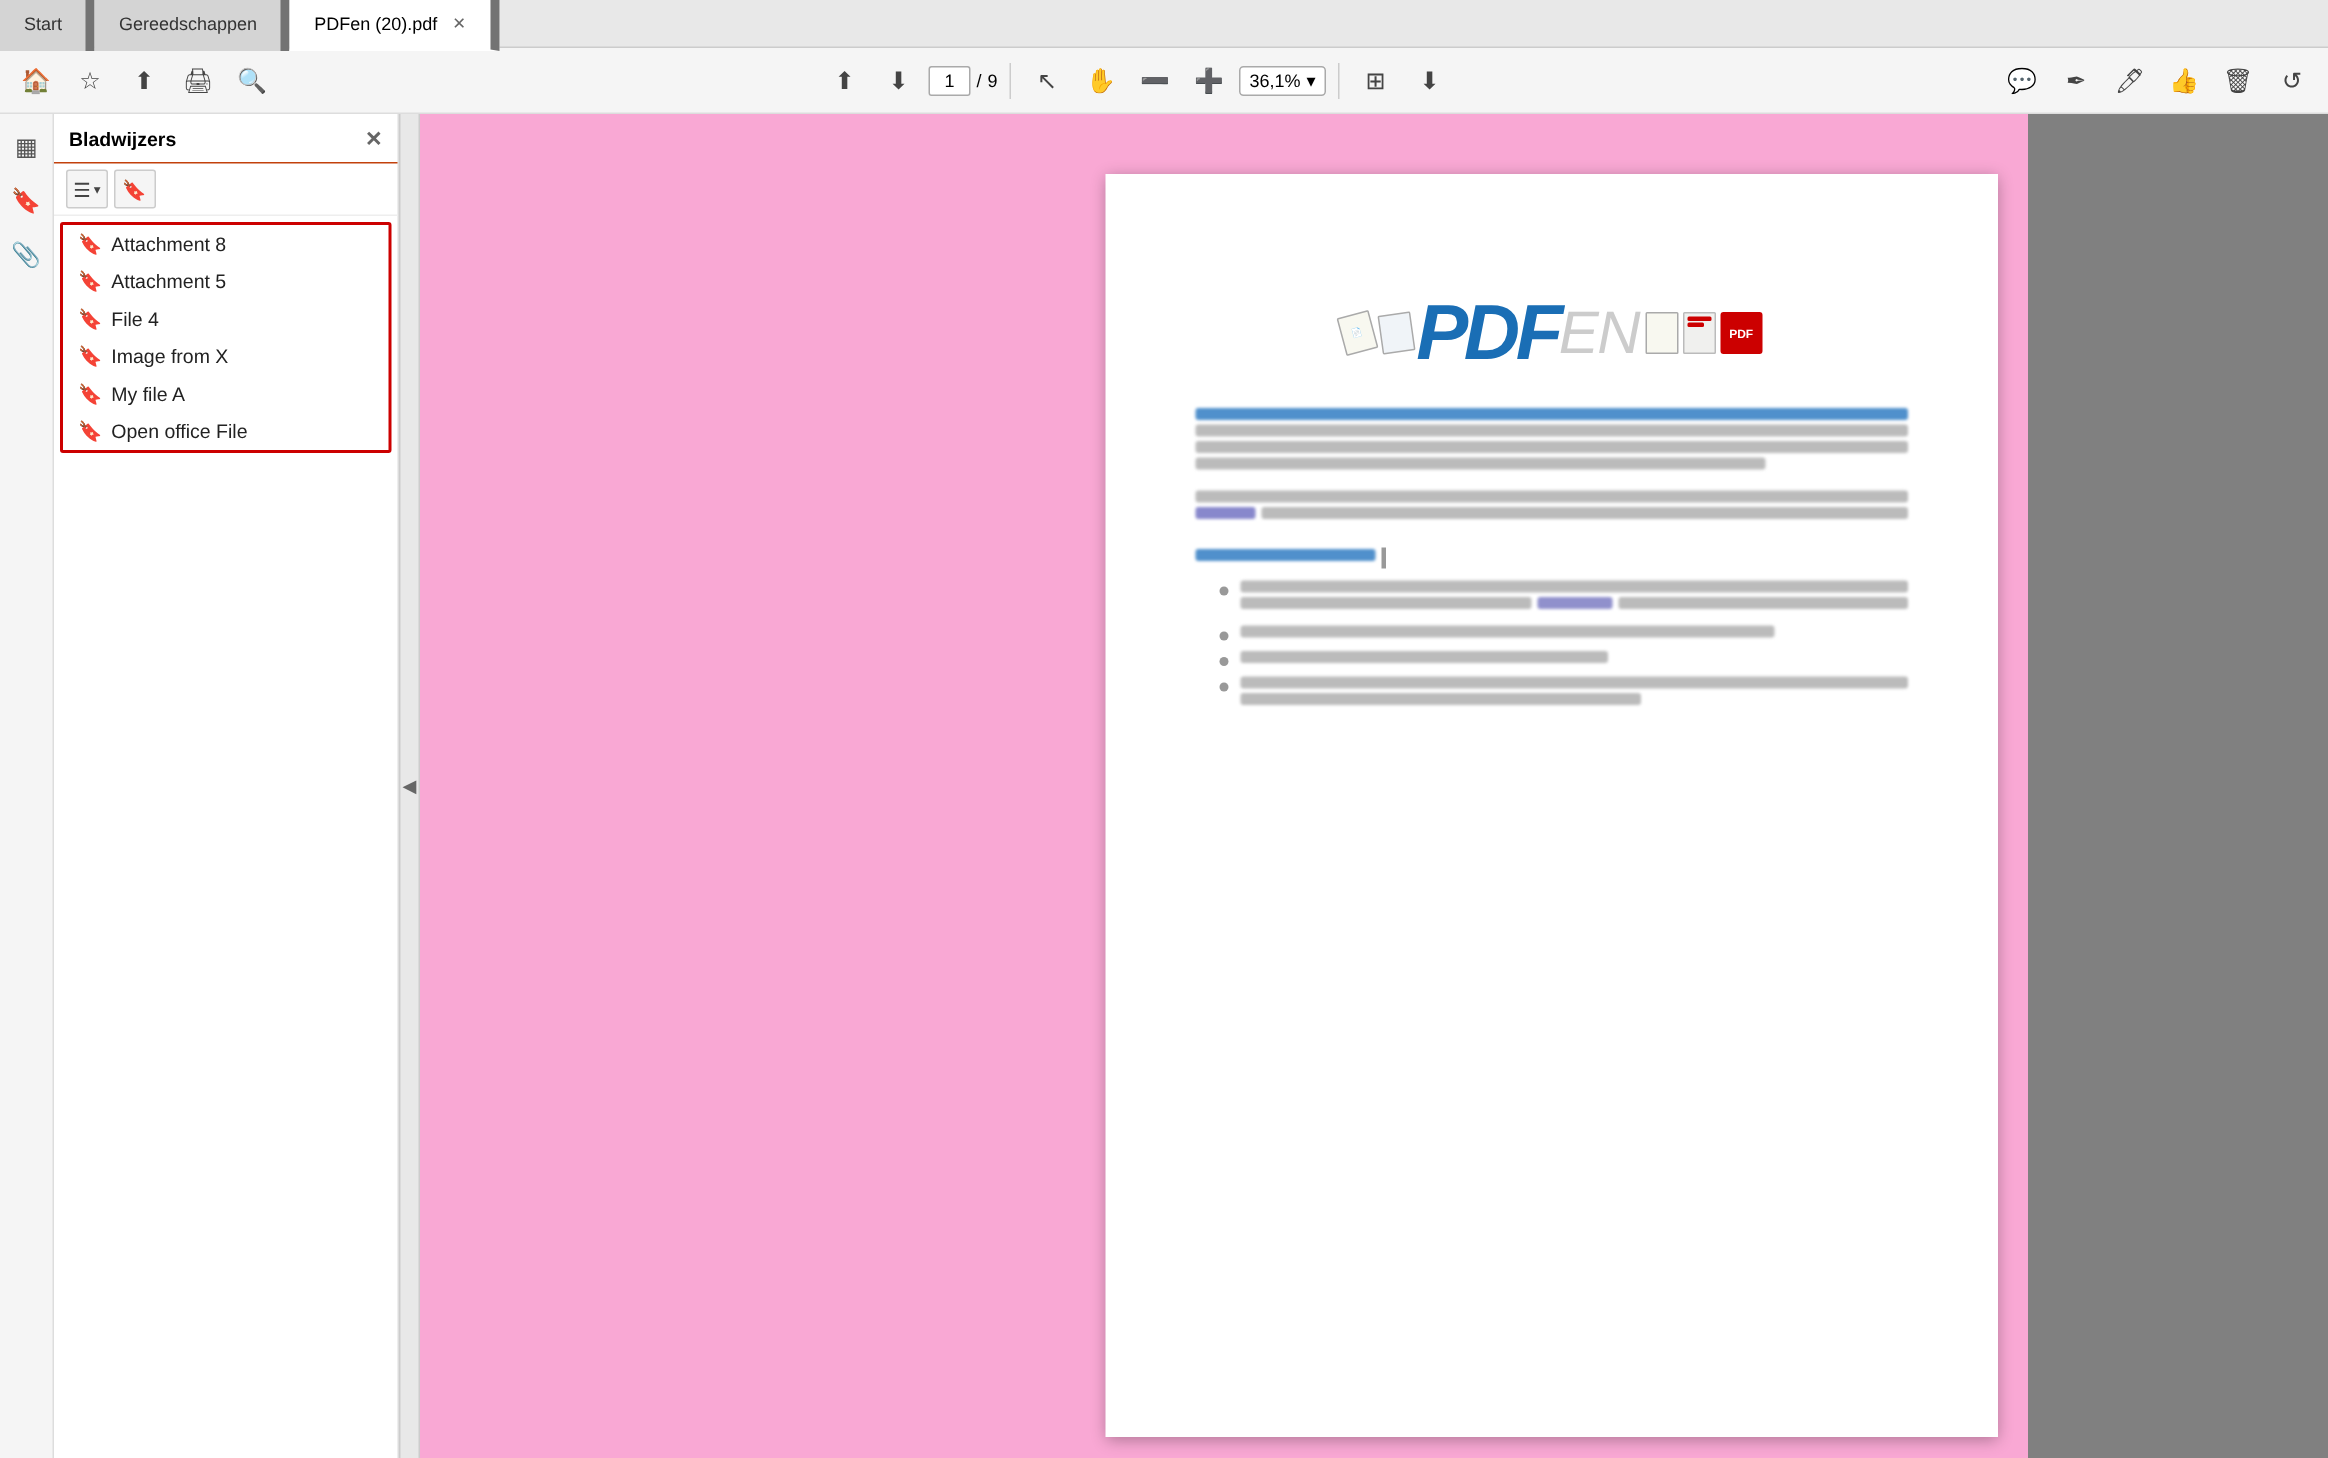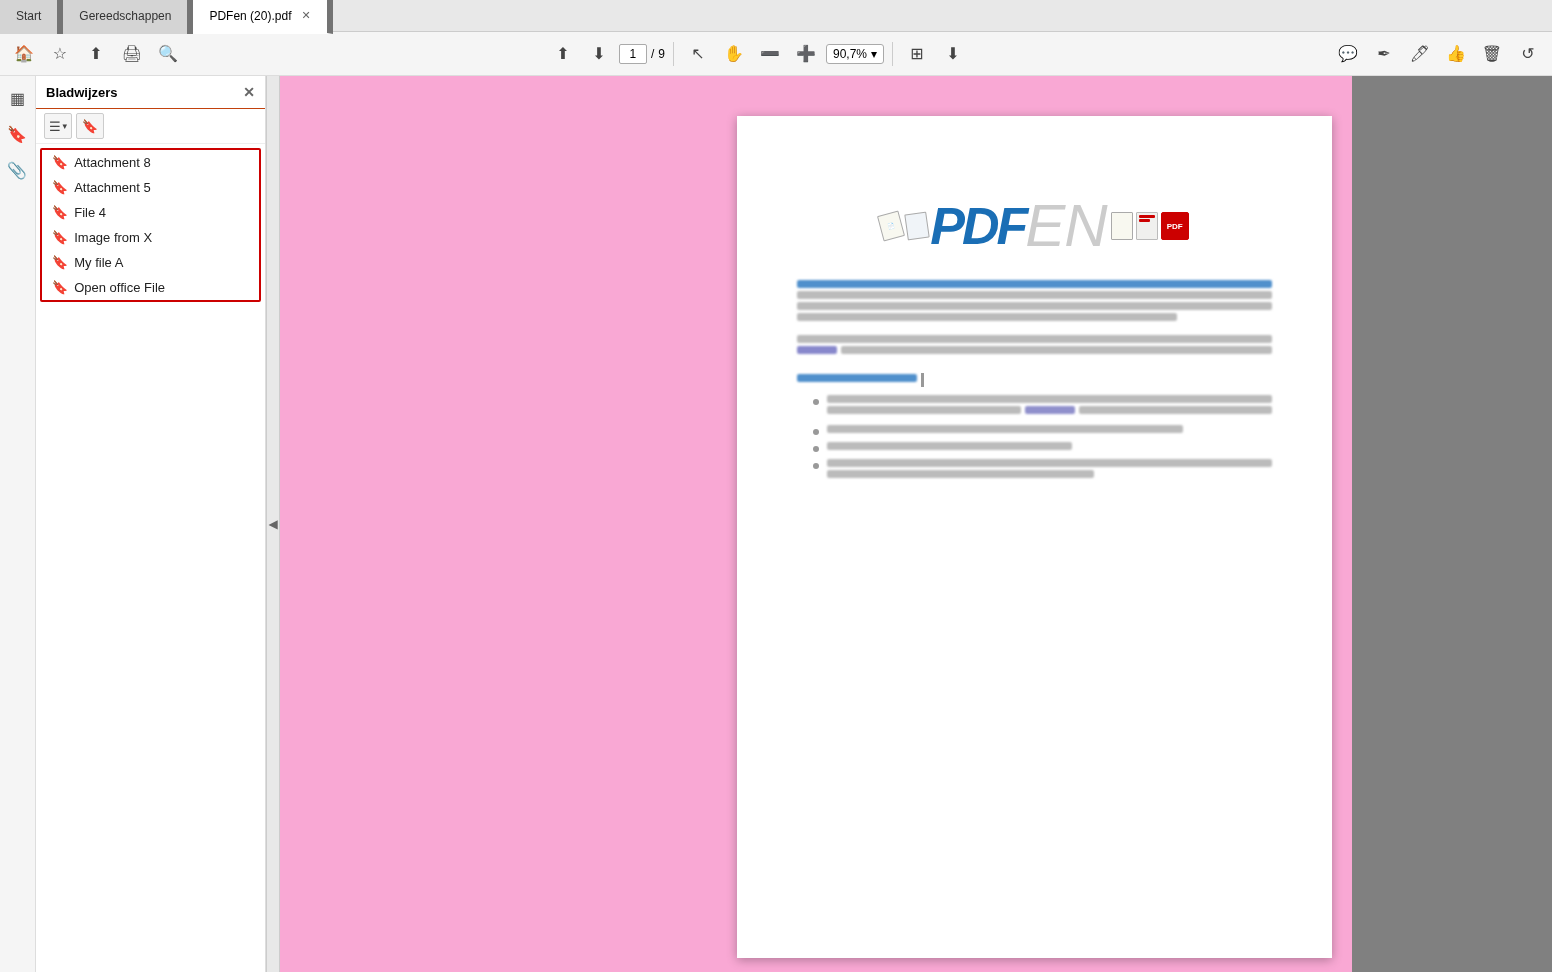--- a/index.html
+++ b/index.html
@@ -303,21 +303,21 @@
       <input class="page-input" type="text" value="1" style="">
       <span>/</span>
       <span>9</span>
     </div>
     <div class="toolbar-separator"></div>
     <button class="toolbar-btn">↖</button>
     <button class="toolbar-btn">✋</button>
     <button class="toolbar-btn">➖</button>
     <button class="toolbar-btn">➕</button>
     <div class="zoom-control">
-      <span>90,7%</span>
+      <span>36,1%</span>
       <span>▾</span>
     </div>
     <div class="toolbar-separator"></div>
     <button class="toolbar-btn">⊞</button>
     <button class="toolbar-btn">⬇</button>
   </div>
 
   <button class="toolbar-btn">💬</button>
   <button class="toolbar-btn">✒</button>
   <button class="toolbar-btn">🖊</button>
@@ -390,21 +390,21 @@
 
           <div style="display:flex; flex-direction:column; gap:3px; margin-right:4px; transform:rotate(-15deg);">
             <div style="width:22px;height:26px;border:1.5px solid #aaa;background:#f8f8f0;border-radius:1px;display:flex;align-items:center;justify-content:center;font-size:6px;color:#888;">📄</div>
           </div>
           <div style="display:flex; flex-direction:column; gap:3px; margin-right:2px; transform:rotate(-8deg);">
             <div style="width:22px;height:26px;border:1.5px solid #aaa;background:#f0f4f8;border-radius:1px;"></div>
           </div>
 
           <span style="font-size:52px;font-weight:900;color:#1a6eb5;font-style:italic;letter-spacing:-3px;line-height:1;">PDF</span>
 
-          <span style="font-size:60px;font-weight:300;color:#ccc;font-style:italic;letter-spacing:-1px;line-height:1;">EN</span>
+          <span style="font-size:40px;font-weight:300;color:#ccc;font-style:italic;letter-spacing:-1px;line-height:1;">EN</span>
 
           <div style="display:flex; gap:3px; margin-left:4px; align-items:flex-end;">
             <div style="width:22px;height:28px;border:1.5px solid #aaa;background:#f8f8f0;border-radius:1px;"></div>
             <div style="width:22px;height:28px;border:1.5px solid #bbb;background:#f0f0ee;border-radius:1px;display:flex;flex-direction:column;padding:2px;gap:1px;">
               <div style="height:3px;background:#cc0000;border-radius:1px;"></div>
               <div style="height:3px;background:#cc0000;border-radius:1px;width:70%;"></div>
             </div>
             <div style="width:28px;height:28px;border:1.5px solid #cc0000;background:#cc0000;border-radius:2px;display:flex;align-items:center;justify-content:center;color:#fff;font-size:8px;font-weight:bold;">PDF</div>
           </div>
         </div>

